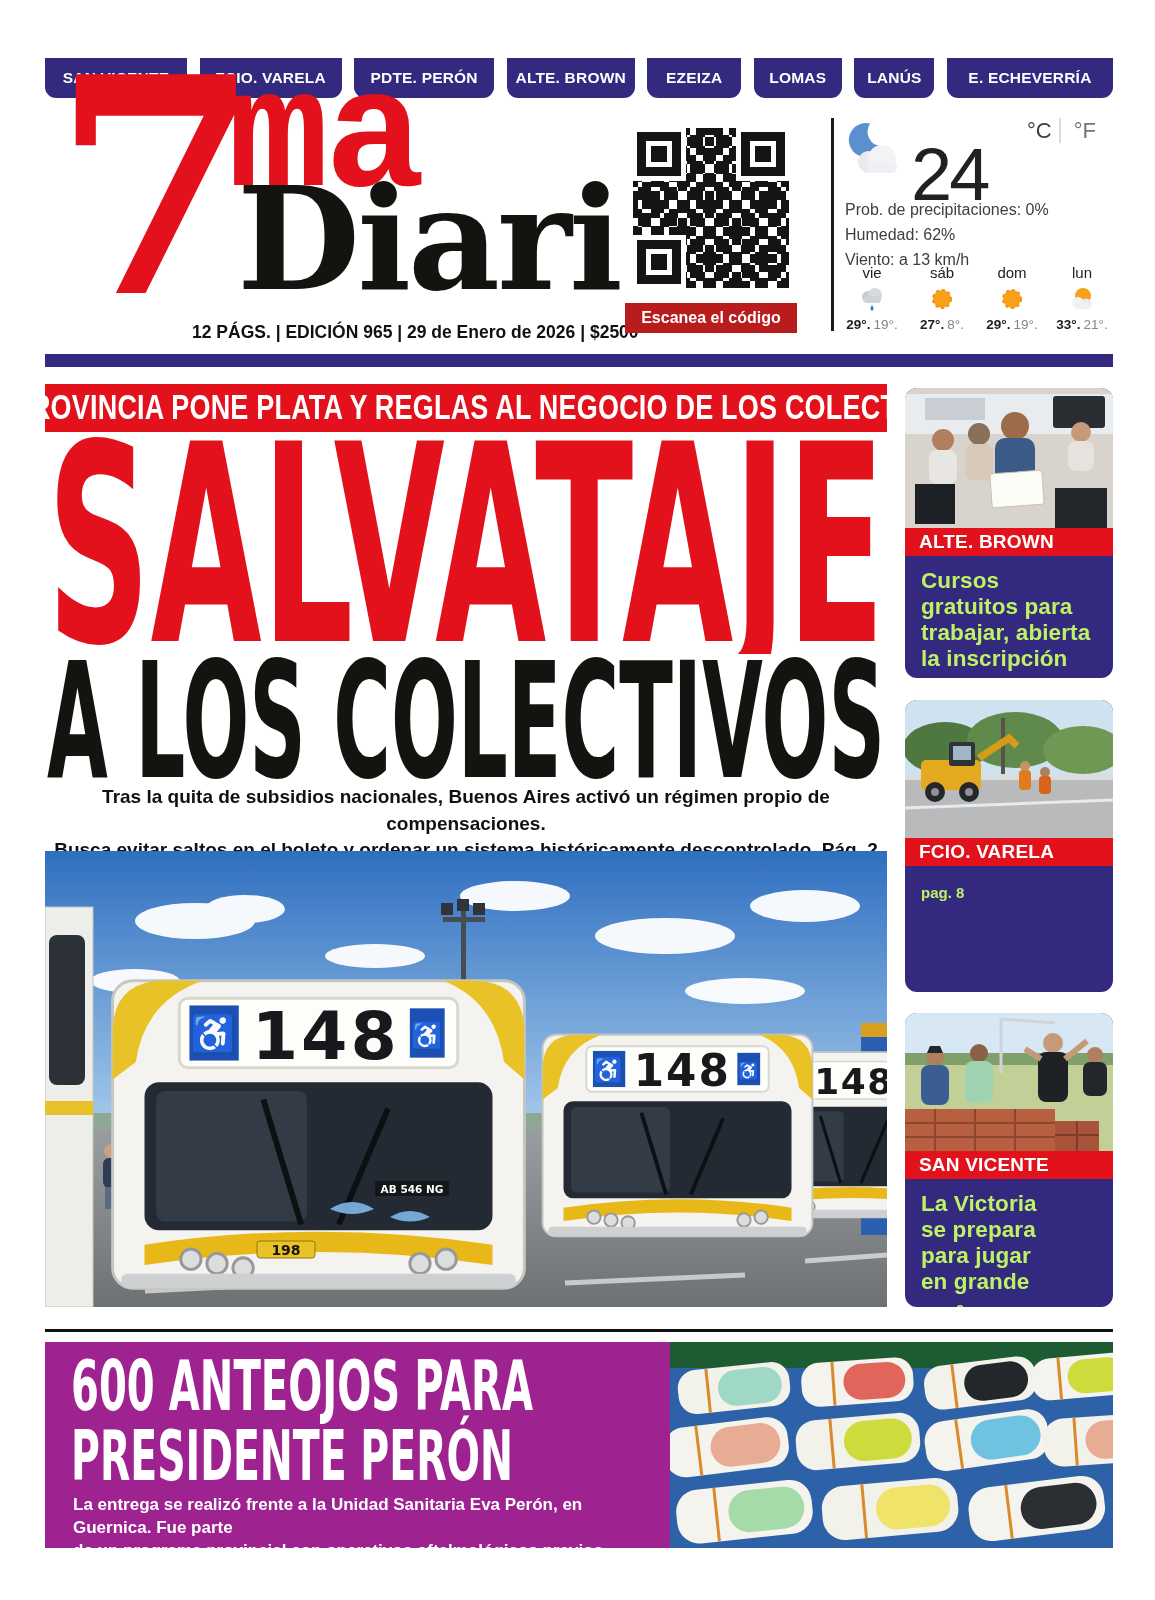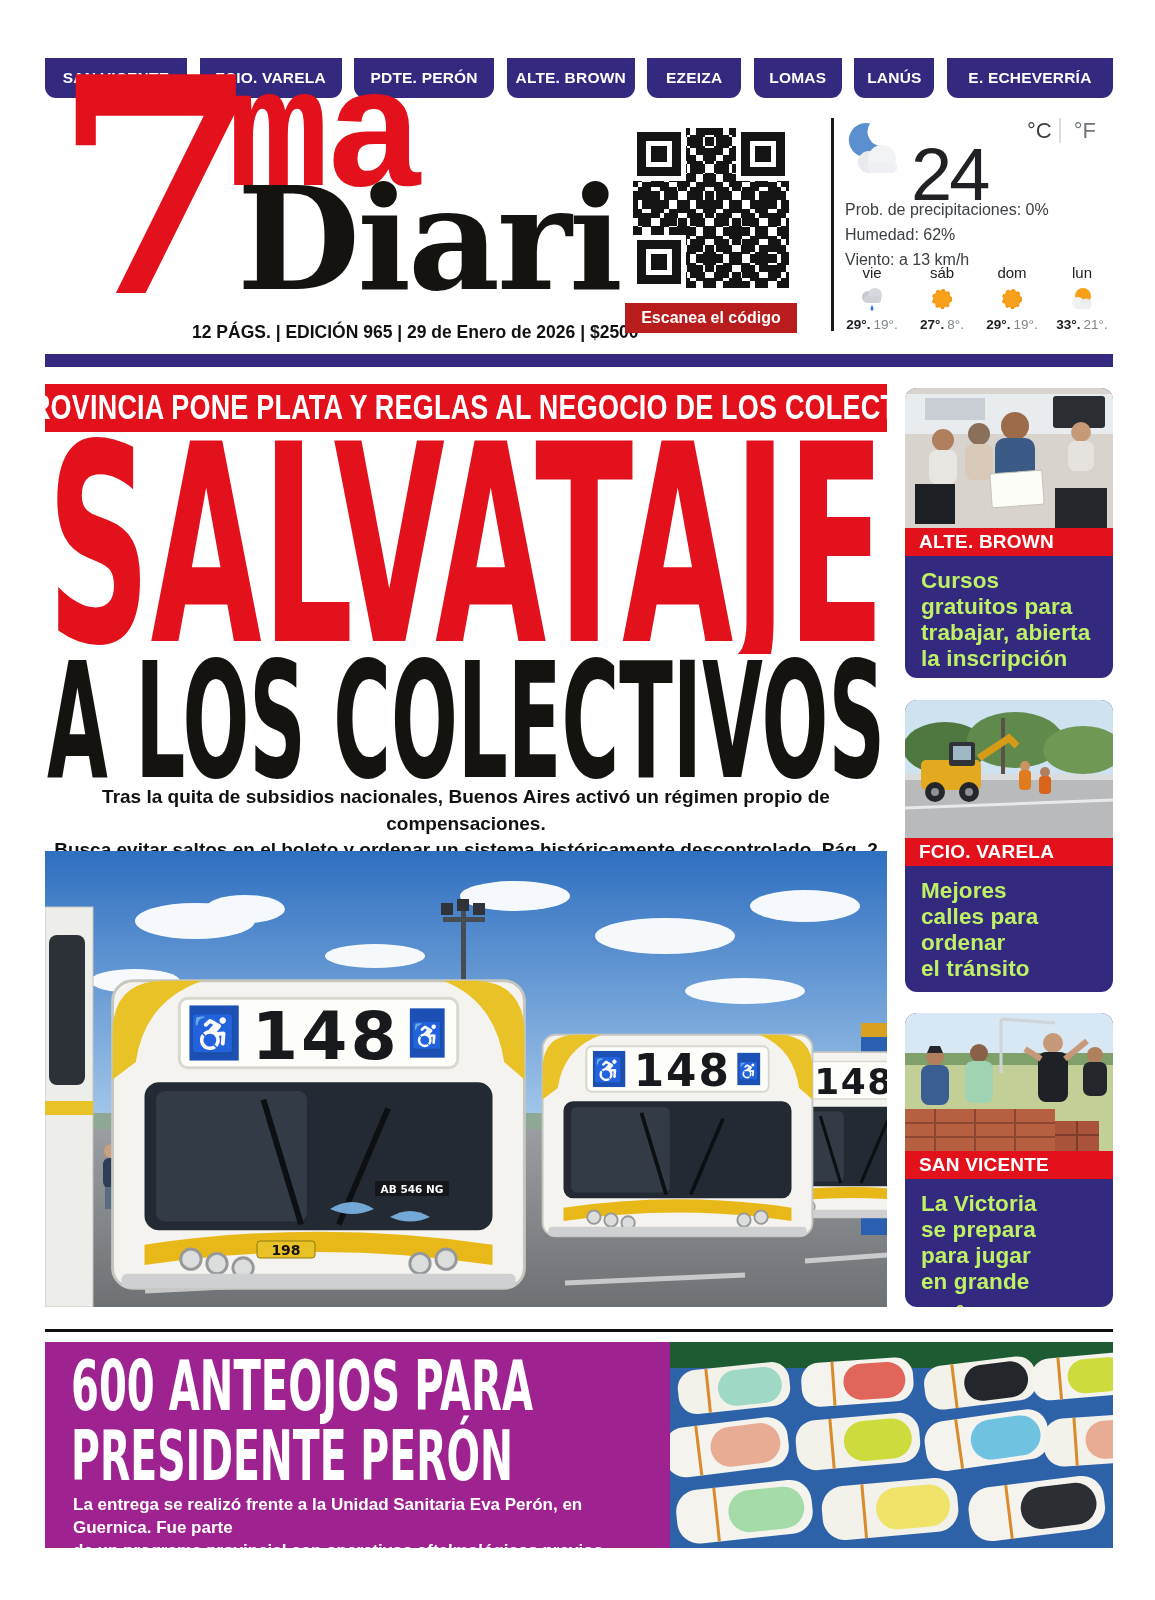--- a/index.html
+++ b/index.html
@@ -352,24 +352,20 @@
         <circle cx="30" cy="92" r="4" fill="#8d9094"></circle>
       <circle cx="64" cy="92" r="10" fill="#23262a"></circle>
         <circle cx="64" cy="92" r="4" fill="#8d9094"></circle>
       <circle cx="120" cy="66" r="5" fill="#c89264"></circle>
         <rect x="114" y="70" width="12" height="20" rx="4" fill="#e07b1f"></rect>
       <circle cx="140" cy="72" r="5" fill="#b07f5e"></circle>
         <rect x="134" y="76" width="12" height="18" rx="4" fill="#d8641c"></rect>
     </svg>
     <div class="tag">FCIO. VARELA</div>
     <div class="body">
-      <div class="hl">Mejores
-calles para
-ordenar
-el tránsito</div>
       <div class="pg">pag. 8</div>
     </div>
   </div>
 
   <div class="card card3">
     <svg class="photo" width="208" height="138" viewBox="0 0 208 138">
       <rect width="208" height="138" fill="#d7e7f3"></rect>
       <rect y="40" width="208" height="14" fill="#7fa06a"></rect>
       <rect y="52" width="208" height="86" fill="#c2cf96"></rect>
       <path d="M96 6 L96 60 M96 6 L150 10" stroke="#cfd4d8" stroke-width="3" fill="none"></path>

